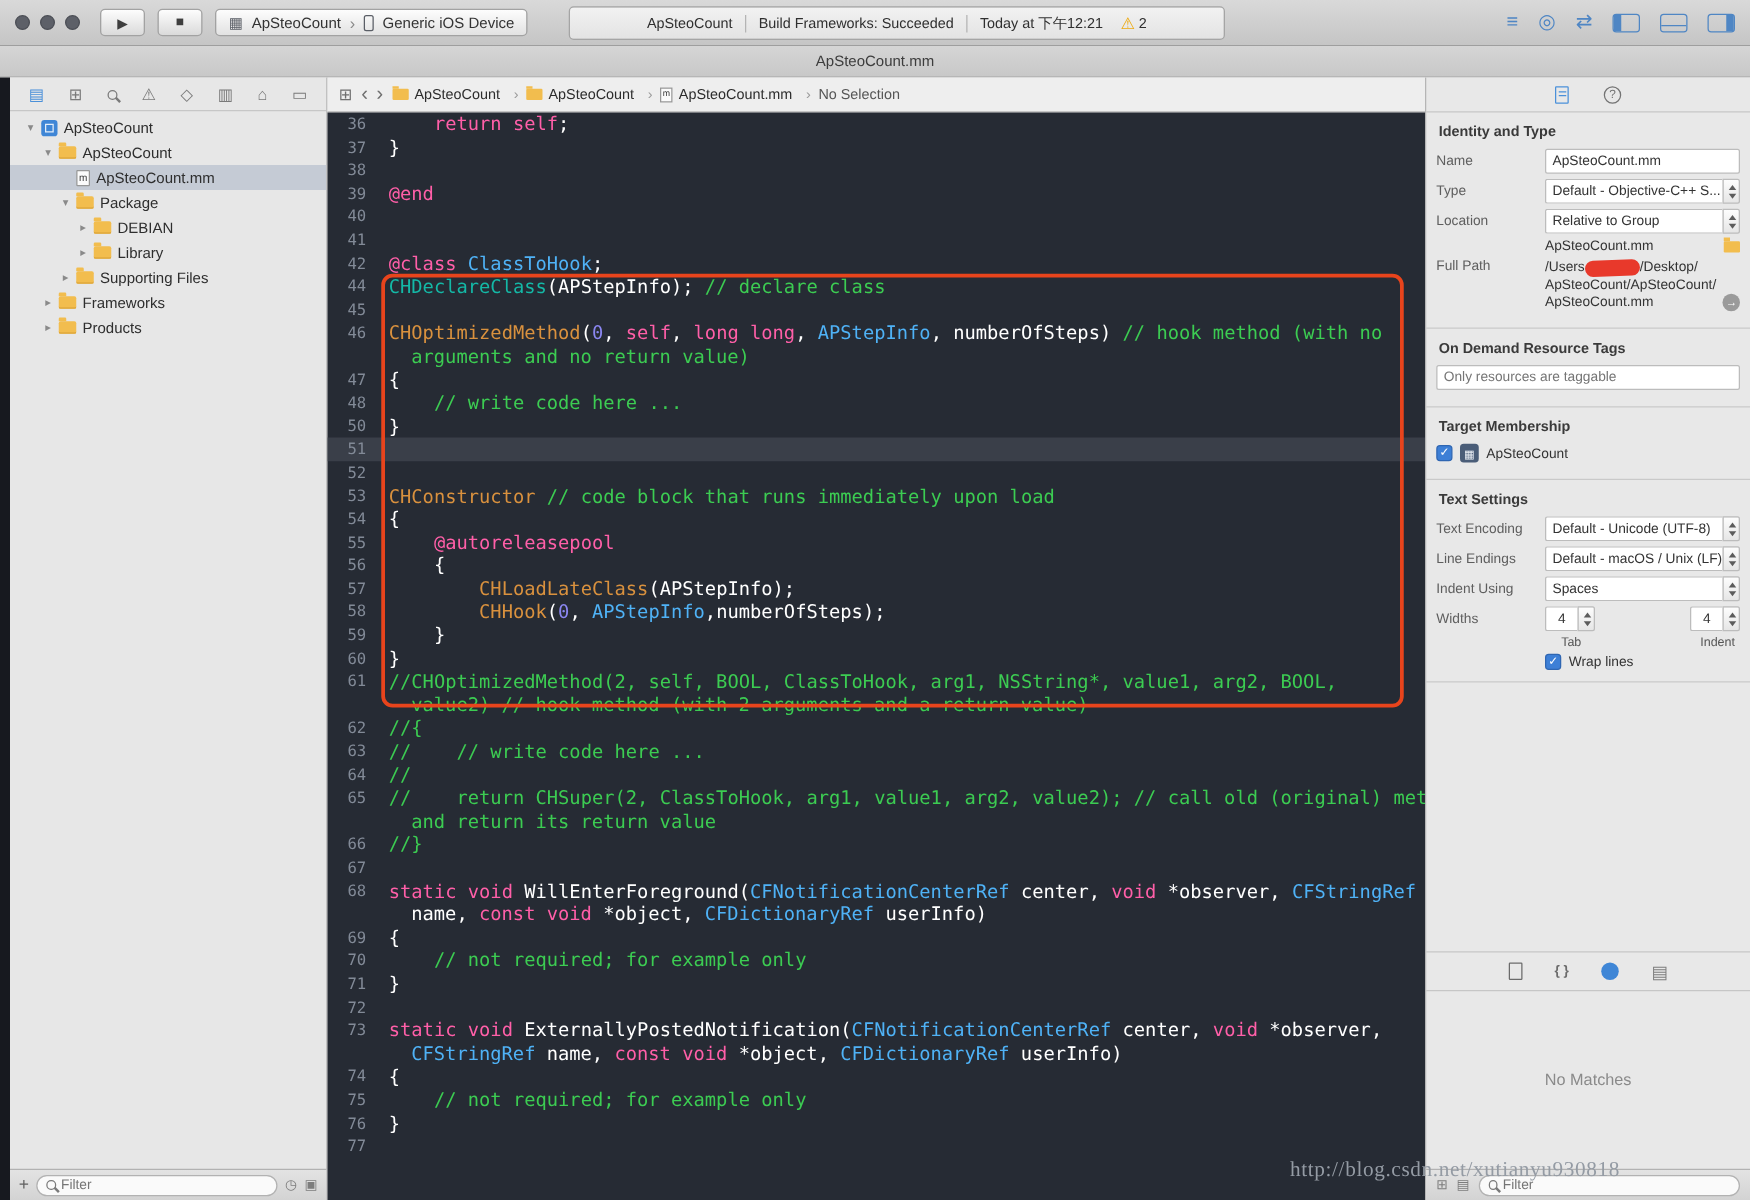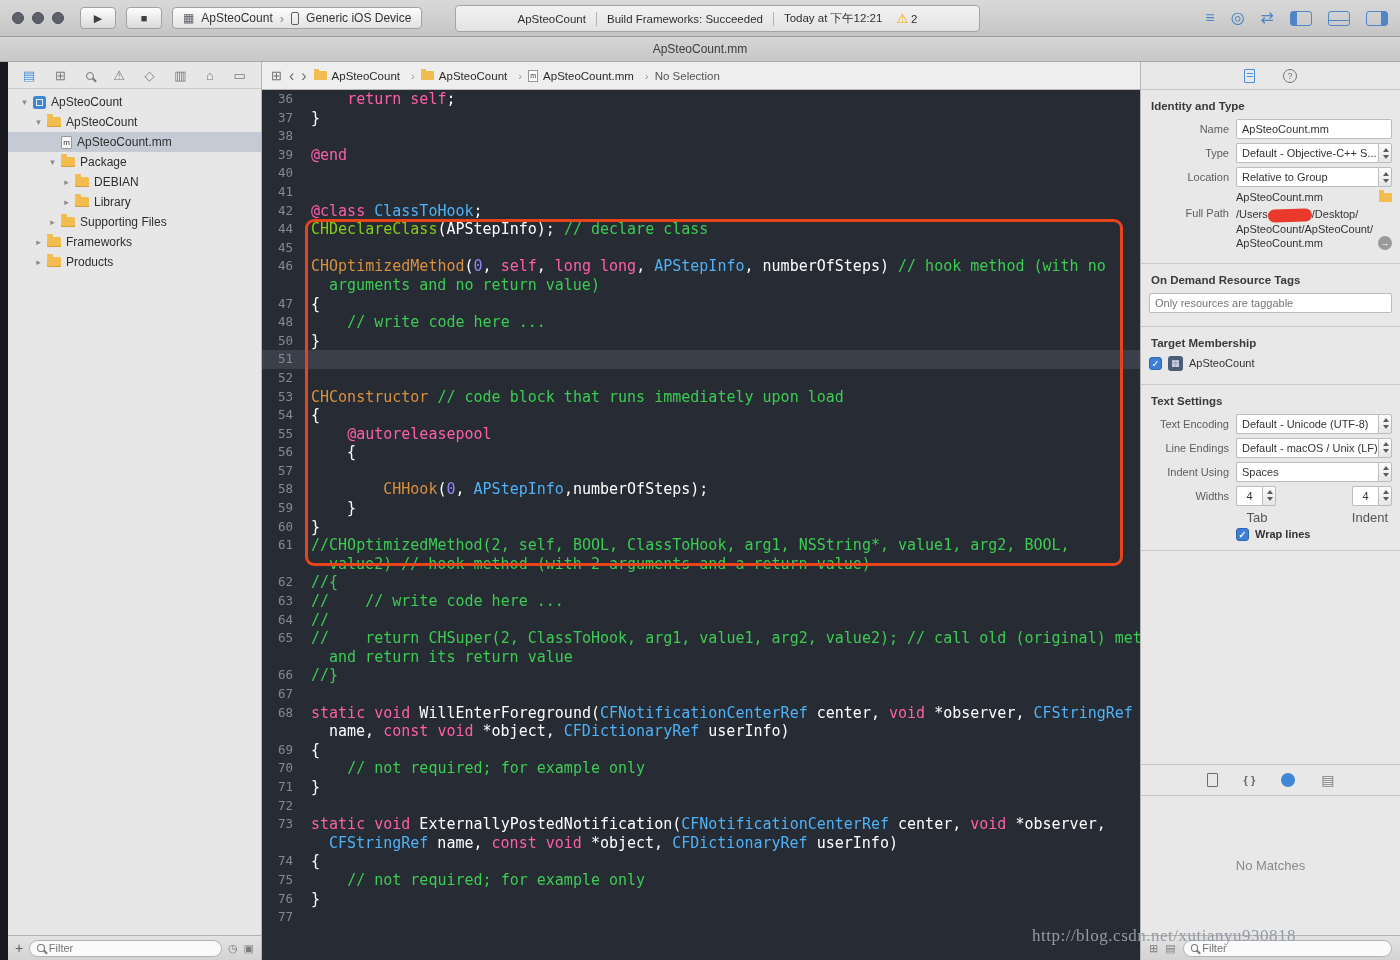--- a/index.html
+++ b/index.html
@@ -108,21 +108,21 @@
   .insp-tabs { height:28px; border-bottom:1px solid #c6c6c6; display:flex; align-items:center; justify-content:center; gap:28px; }
   .file-inspector-icon { width:11px; height:14px; border:1.5px solid #4a90d9; border-radius:1px; position:relative; }
   .file-inspector-icon::after { content:""; position:absolute; left:1.5px; right:1.5px; top:3px; border-top:1.5px solid #4a90d9;
                                 box-shadow:0 3px 0 #4a90d9; }
   .quick-help-icon { width:14px; height:14px; border-radius:50%; border:1.5px solid #737373; color:#737373;
                      display:flex; align-items:center; justify-content:center; font-size:9.5px; }
   .quick-help-icon::after { content:"?"; }
   .insp-section { padding:5px 8px 9px; }
   .section-header { font-size:11.5px; font-weight:bold; color:#3a3a3a; margin:5px 2px 7px; }
   .insp-row { display:flex; align-items:center; margin:4px 0; }
-  .insp-label { flex:0 0 80px; text-align:right; color:#5e5e5e; margin-right:7px; }
+  .insp-label { flex:0 0 80px; color:#5e5e5e; margin-right:7px; }
   .insp-field { flex:1; height:20px; background:#fff; border:1px solid #bcbcbc; border-radius:2px;
                 padding:0 5px; font-size:11px; color:#333; line-height:18px; white-space:nowrap; overflow:hidden; }
   .popup { flex:1; display:flex; min-width:0; }
   .popup-text { flex:1; height:20px; background:#fff; border:1px solid #bcbcbc; border-right:none;
                 border-radius:2px 0 0 2px; padding:0 5px; line-height:18px; color:#333; white-space:nowrap; overflow:hidden; }
   .popup-stepper { flex:none; width:14px; height:20px; background:linear-gradient(#fdfdfd,#e6e6e6);
                    border:1px solid #bcbcbc; border-radius:0 2px 2px 0; position:relative; }
   .popup-stepper::before { content:""; position:absolute; left:3.5px; top:3.5px; border-left:3px solid transparent;
                            border-right:3px solid transparent; border-bottom:4px solid #5c5c5c; }
   .popup-stepper::after { content:""; position:absolute; left:3.5px; bottom:3.5px; border-left:3px solid transparent;
@@ -137,24 +137,24 @@
   .insp-divider { height:1px; background:#c9c9c9; }
   .checkbox { width:13px; height:13px; background:#3d7fd6; border:1px solid #2f66b2; border-radius:3px;
               color:#fff; font-size:9.5px; line-height:11px; text-align:center; flex:none; }
   .checkbox::after { content:"✓"; }
   .target-icon { width:15px; height:15px; border-radius:3px; background:#4a5d78; color:#e8edf4; flex:none;
                  display:flex; align-items:center; justify-content:center; font-size:9px; }
   .target-icon::after { content:"▦"; }
   .width-group { display:flex; align-items:center; flex:1; }
   .width-box { width:26px; height:20px; background:#fff; border:1px solid #bcbcbc; border-right:none;
                border-radius:2px 0 0 2px; text-align:center; line-height:18px; color:#333; }
-  .widths-captions { display:flex; font-size:13px; color:#555; margin:1px 0 3px 87px; }
+  .widths-captions { display:flex; font-size:10px; color:#555; margin:1px 0 3px 87px; }
   .widths-captions .cap1 { width:42px; text-align:center; }
   .widths-captions .cap2 { margin-left:auto; width:56px; text-align:right; margin-right:4px; }
-  .wrap-row { margin-left:87px; display:flex; align-items:center; gap:6px; color:#333;font-weight:bold; }
+  .wrap-row { margin-left:87px; display:flex; align-items:center; gap:6px; color:#333; }
   .insp-spacer { flex:1 1 120px; }
   .library-bar { height:32px; border-top:1px solid #c6c6c6; border-bottom:1px solid #c6c6c6;
                  display:flex; align-items:center; justify-content:center; gap:26px; color:#6b6b6b; }
   .lib-page { width:11px; height:14px; border:1.5px solid #6b6b6b; border-radius:1px; }
   .lib-snippet::after { content:"{ }"; font-size:11px; font-weight:bold; }
   .lib-object { width:14px; height:14px; border-radius:50%; background:#3f86d6; }
   .library-content { flex:1.5; display:flex; align-items:center; justify-content:center; color:#8a8a8a; font-size:13px; }
   .insp-bottombar { height:25px; border-top:1px solid #b2b2b2; background:linear-gradient(#e3e3e3,#d3d3d3);
                     display:flex; align-items:center; gap:7px; padding:0 8px; }
 
@@ -303,34 +303,34 @@
       </div>
       <div class="code-area" style="background: rgb(38, 43, 52);">
         <div id="code-lines">
             <div class="code-row"><span class="line-num">36</span><span class="line-code"><span style="color: rgb(255, 255, 255);">    </span><span style="color: rgb(255, 95, 168);">return</span><span style="color: rgb(255, 255, 255);"> </span><span style="color: rgb(255, 95, 168);">self</span><span style="color: rgb(255, 255, 255);">;</span></span></div>
             <div class="code-row"><span class="line-num">37</span><span class="line-code"><span style="color: rgb(255, 255, 255);">}</span></span></div>
             <div class="code-row"><span class="line-num">38</span><span class="line-code"></span></div>
             <div class="code-row"><span class="line-num">39</span><span class="line-code"><span style="color: rgb(255, 95, 168);">@end</span></span></div>
             <div class="code-row"><span class="line-num">40</span><span class="line-code"></span></div>
             <div class="code-row"><span class="line-num">41</span><span class="line-code"></span></div>
             <div class="code-row"><span class="line-num">42</span><span class="line-code"><span style="color: rgb(255, 95, 168);">@class</span><span style="color: rgb(255, 255, 255);"> </span><span style="color: rgb(79, 178, 246);">ClassToHook</span><span style="color: rgb(255, 255, 255);">;</span></span></div>
-            <div class="code-row"><span class="line-num">44</span><span class="line-code"><span style="color: #84cc16;">CHDeclareClass</span><span style="color: rgb(255, 255, 255);">(APStepInfo); </span><span style="color: rgb(60, 204, 82);">// declare class</span></span></div>
+            <div class="code-row"><span class="line-num">44</span><span class="line-code"><span style="color: #14b8a6;">CHDeclareClass</span><span style="color: rgb(255, 255, 255);">(APStepInfo); </span><span style="color: rgb(60, 204, 82);">// declare class</span></span></div>
             <div class="code-row"><span class="line-num">45</span><span class="line-code"></span></div>
             <div class="code-row"><span class="line-num">46</span><span class="line-code"><span style="color: rgb(217, 145, 62);">CHOptimizedMethod</span><span style="color: rgb(255, 255, 255);">(</span><span style="color: rgb(139, 135, 242);">0</span><span style="color: rgb(255, 255, 255);">, </span><span style="color: rgb(255, 95, 168);">self</span><span style="color: rgb(255, 255, 255);">, </span><span style="color: rgb(255, 95, 168);">long long</span><span style="color: rgb(255, 255, 255);">, </span><span style="color: rgb(79, 178, 246);">APStepInfo</span><span style="color: rgb(255, 255, 255);">, numberOfSteps) </span><span style="color: rgb(60, 204, 82);">// hook method (with no</span></span></div>
             <div class="code-row wrap"><span class="line-num"></span><span class="line-code"><span style="color: rgb(60, 204, 82);">arguments and no return value)</span></span></div>
             <div class="code-row"><span class="line-num">47</span><span class="line-code"><span style="color: rgb(255, 255, 255);">{</span></span></div>
             <div class="code-row"><span class="line-num">48</span><span class="line-code"><span style="color: rgb(255, 255, 255);">    </span><span style="color: rgb(60, 204, 82);">// write code here ...</span></span></div>
             <div class="code-row"><span class="line-num">50</span><span class="line-code"><span style="color: rgb(255, 255, 255);">}</span></span></div>
             <div class="code-row current"><span class="line-num">51</span><span class="line-code"></span></div>
             <div class="code-row"><span class="line-num">52</span><span class="line-code"></span></div>
             <div class="code-row"><span class="line-num">53</span><span class="line-code"><span style="color: rgb(217, 145, 62);">CHConstructor</span><span style="color: rgb(255, 255, 255);"> </span><span style="color: rgb(60, 204, 82);">// code block that runs immediately upon load</span></span></div>
             <div class="code-row"><span class="line-num">54</span><span class="line-code"><span style="color: rgb(255, 255, 255);">{</span></span></div>
             <div class="code-row"><span class="line-num">55</span><span class="line-code"><span style="color: rgb(255, 255, 255);">    </span><span style="color: rgb(255, 95, 168);">@autoreleasepool</span></span></div>
             <div class="code-row"><span class="line-num">56</span><span class="line-code"><span style="color: rgb(255, 255, 255);">    {</span></span></div>
-            <div class="code-row"><span class="line-num">57</span></div>
+            <div class="code-row"><span class="line-num">57</span><span class="line-code"><span style="color: rgb(255, 255, 255);">        </span><span style="color: rgb(217, 145, 62);">CHLoadLateClass</span><span style="color: rgb(255, 255, 255);">(APStepInfo);</span></span></div>
             <div class="code-row"><span class="line-num">58</span><span class="line-code"><span style="color: rgb(255, 255, 255);">        </span><span style="color: rgb(217, 145, 62);">CHHook</span><span style="color: rgb(255, 255, 255);">(</span><span style="color: rgb(139, 135, 242);">0</span><span style="color: rgb(255, 255, 255);">, </span><span style="color: rgb(79, 178, 246);">APStepInfo</span><span style="color: rgb(255, 255, 255);">,numberOfSteps);</span></span></div>
             <div class="code-row"><span class="line-num">59</span><span class="line-code"><span style="color: rgb(255, 255, 255);">    }</span></span></div>
             <div class="code-row"><span class="line-num">60</span><span class="line-code"><span style="color: rgb(255, 255, 255);">}</span></span></div>
             <div class="code-row"><span class="line-num">61</span><span class="line-code"><span style="color: rgb(60, 204, 82);">//CHOptimizedMethod(2, self, BOOL, ClassToHook, arg1, NSString*, value1, arg2, BOOL,</span></span></div>
             <div class="code-row wrap"><span class="line-num"></span><span class="line-code"><span style="color: rgb(60, 204, 82);">value2) // hook method (with 2 arguments and a return value)</span></span></div>
             <div class="code-row"><span class="line-num">62</span><span class="line-code"><span style="color: rgb(60, 204, 82);">//{</span></span></div>
             <div class="code-row"><span class="line-num">63</span><span class="line-code"><span style="color: rgb(60, 204, 82);">//    // write code here ...</span></span></div>
             <div class="code-row"><span class="line-num">64</span><span class="line-code"><span style="color: rgb(60, 204, 82);">//</span></span></div>
             <div class="code-row"><span class="line-num">65</span><span class="line-code"><span style="color: rgb(60, 204, 82);">//    return CHSuper(2, ClassToHook, arg1, value1, arg2, value2); // call old (original) method</span></span></div>
             <div class="code-row wrap"><span class="line-num"></span><span class="line-code"><span style="color: rgb(60, 204, 82);">and return its return value</span></span></div>

